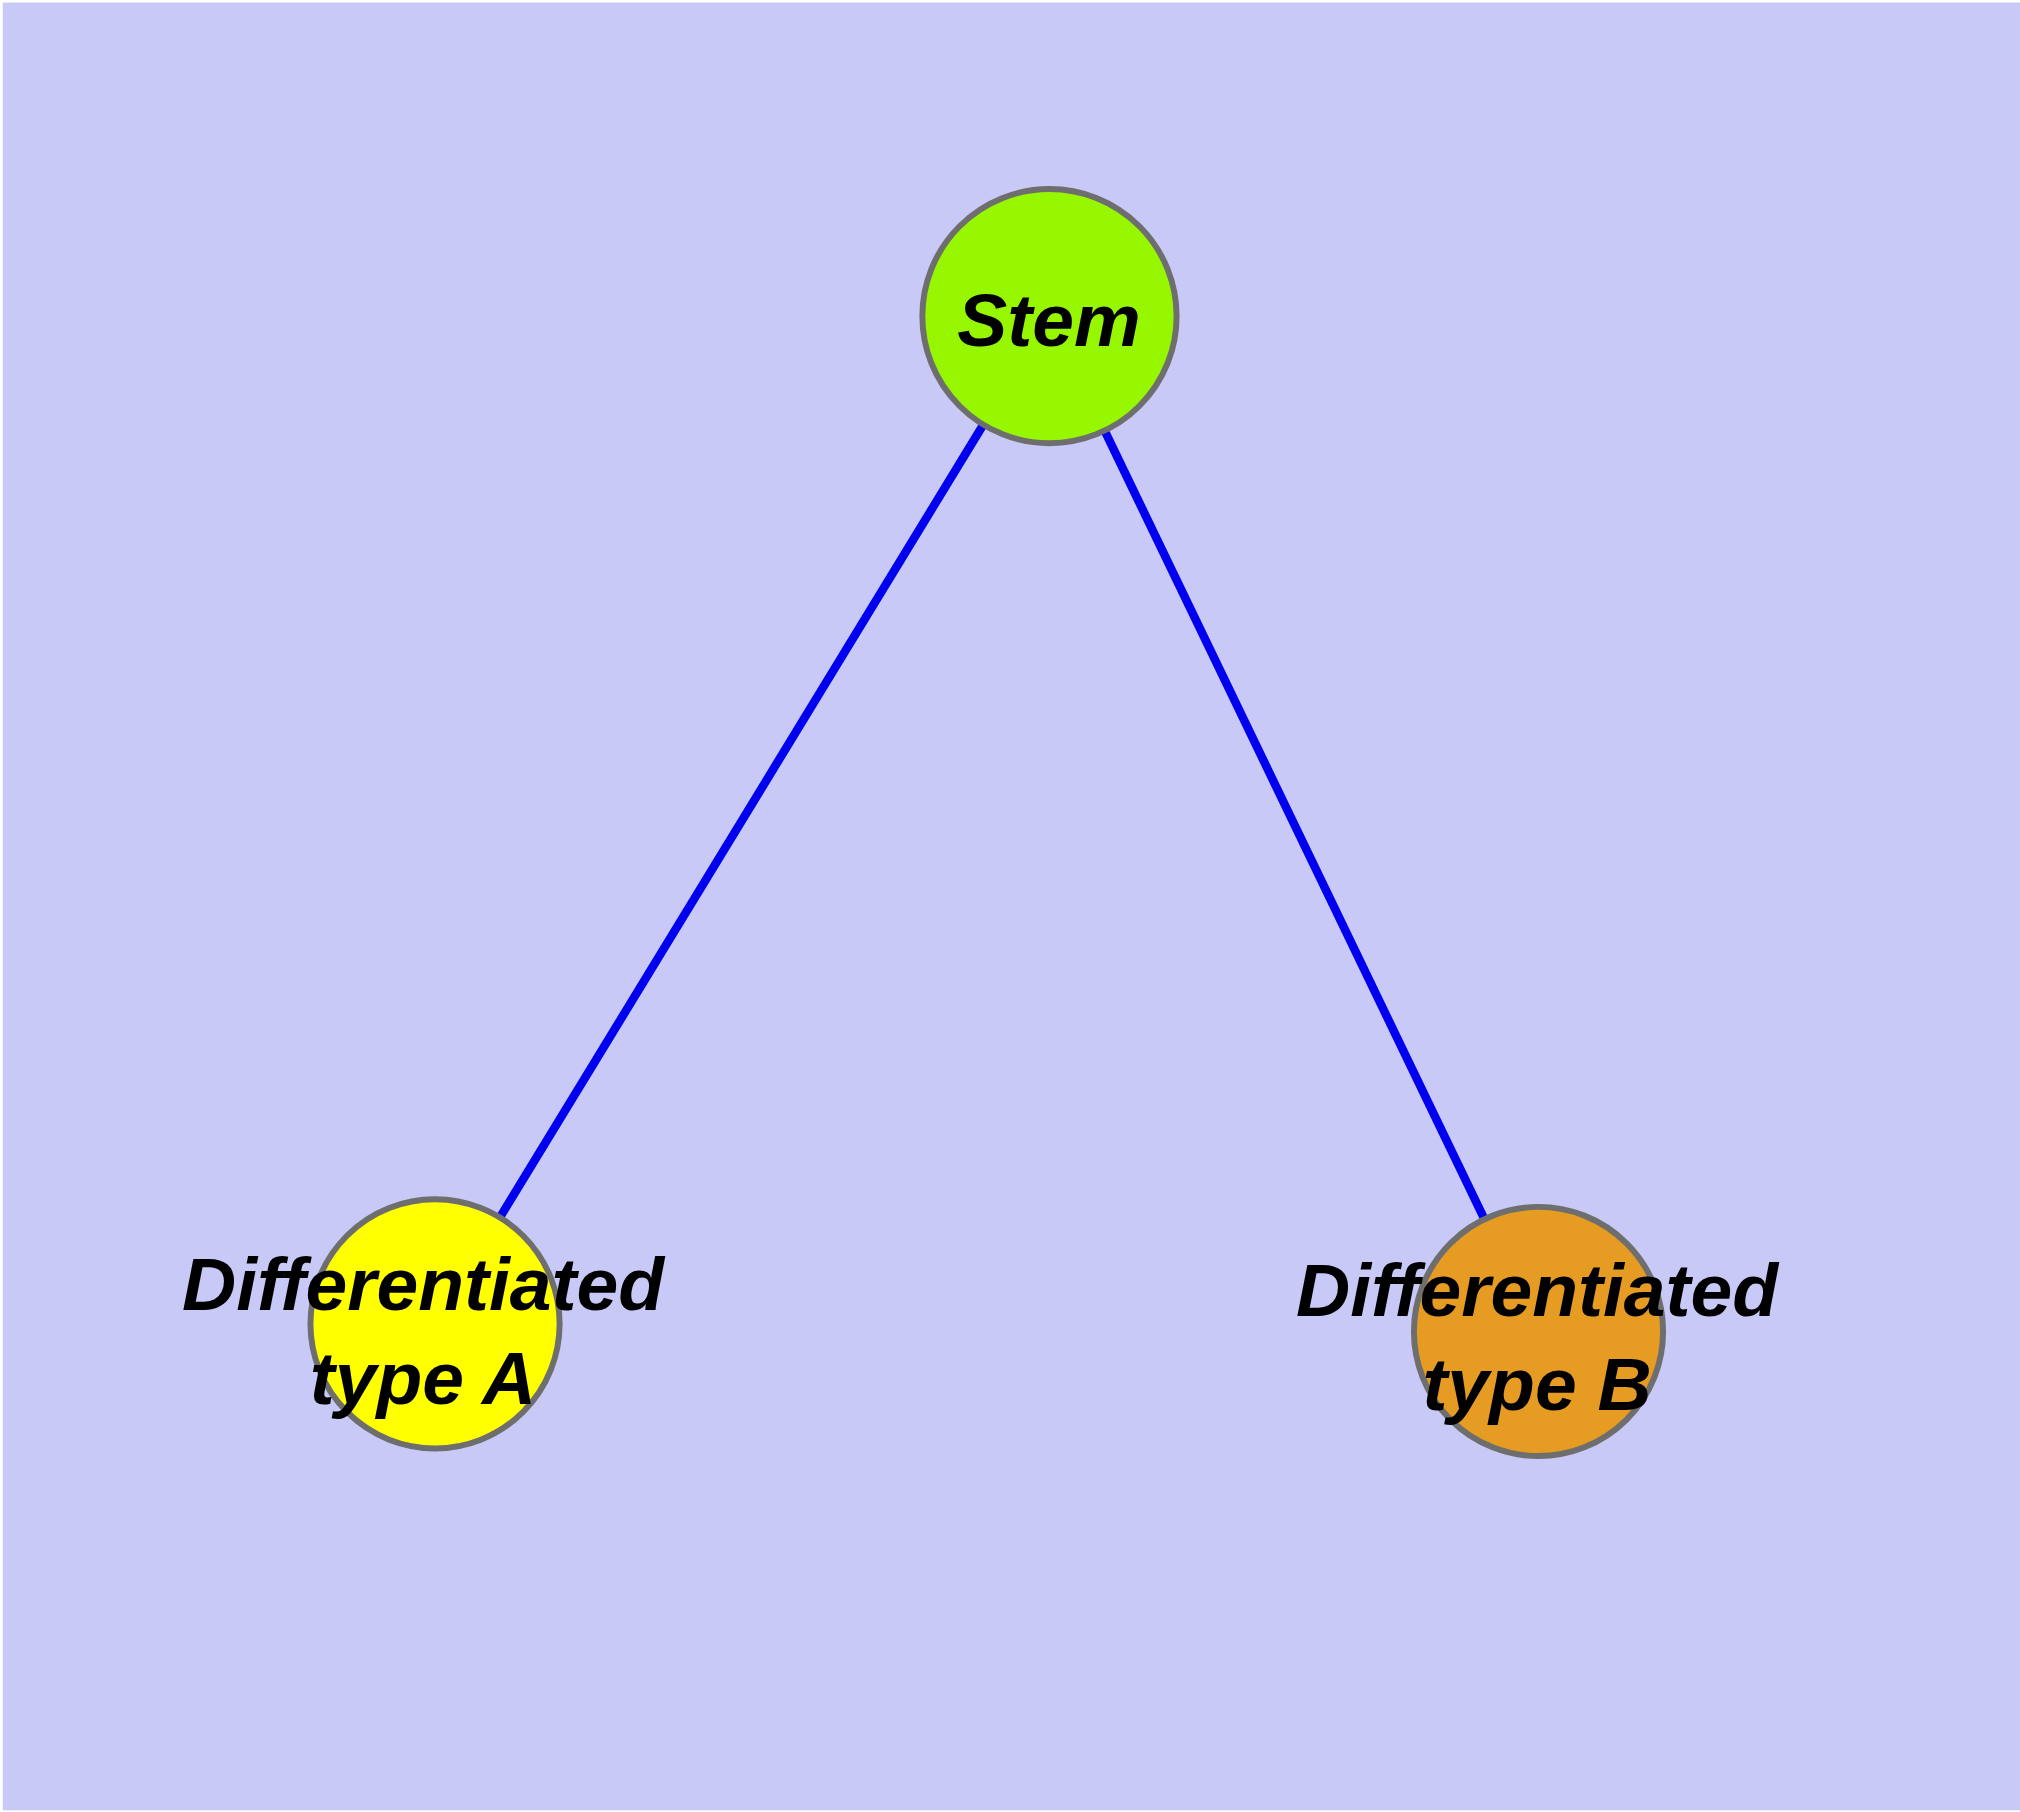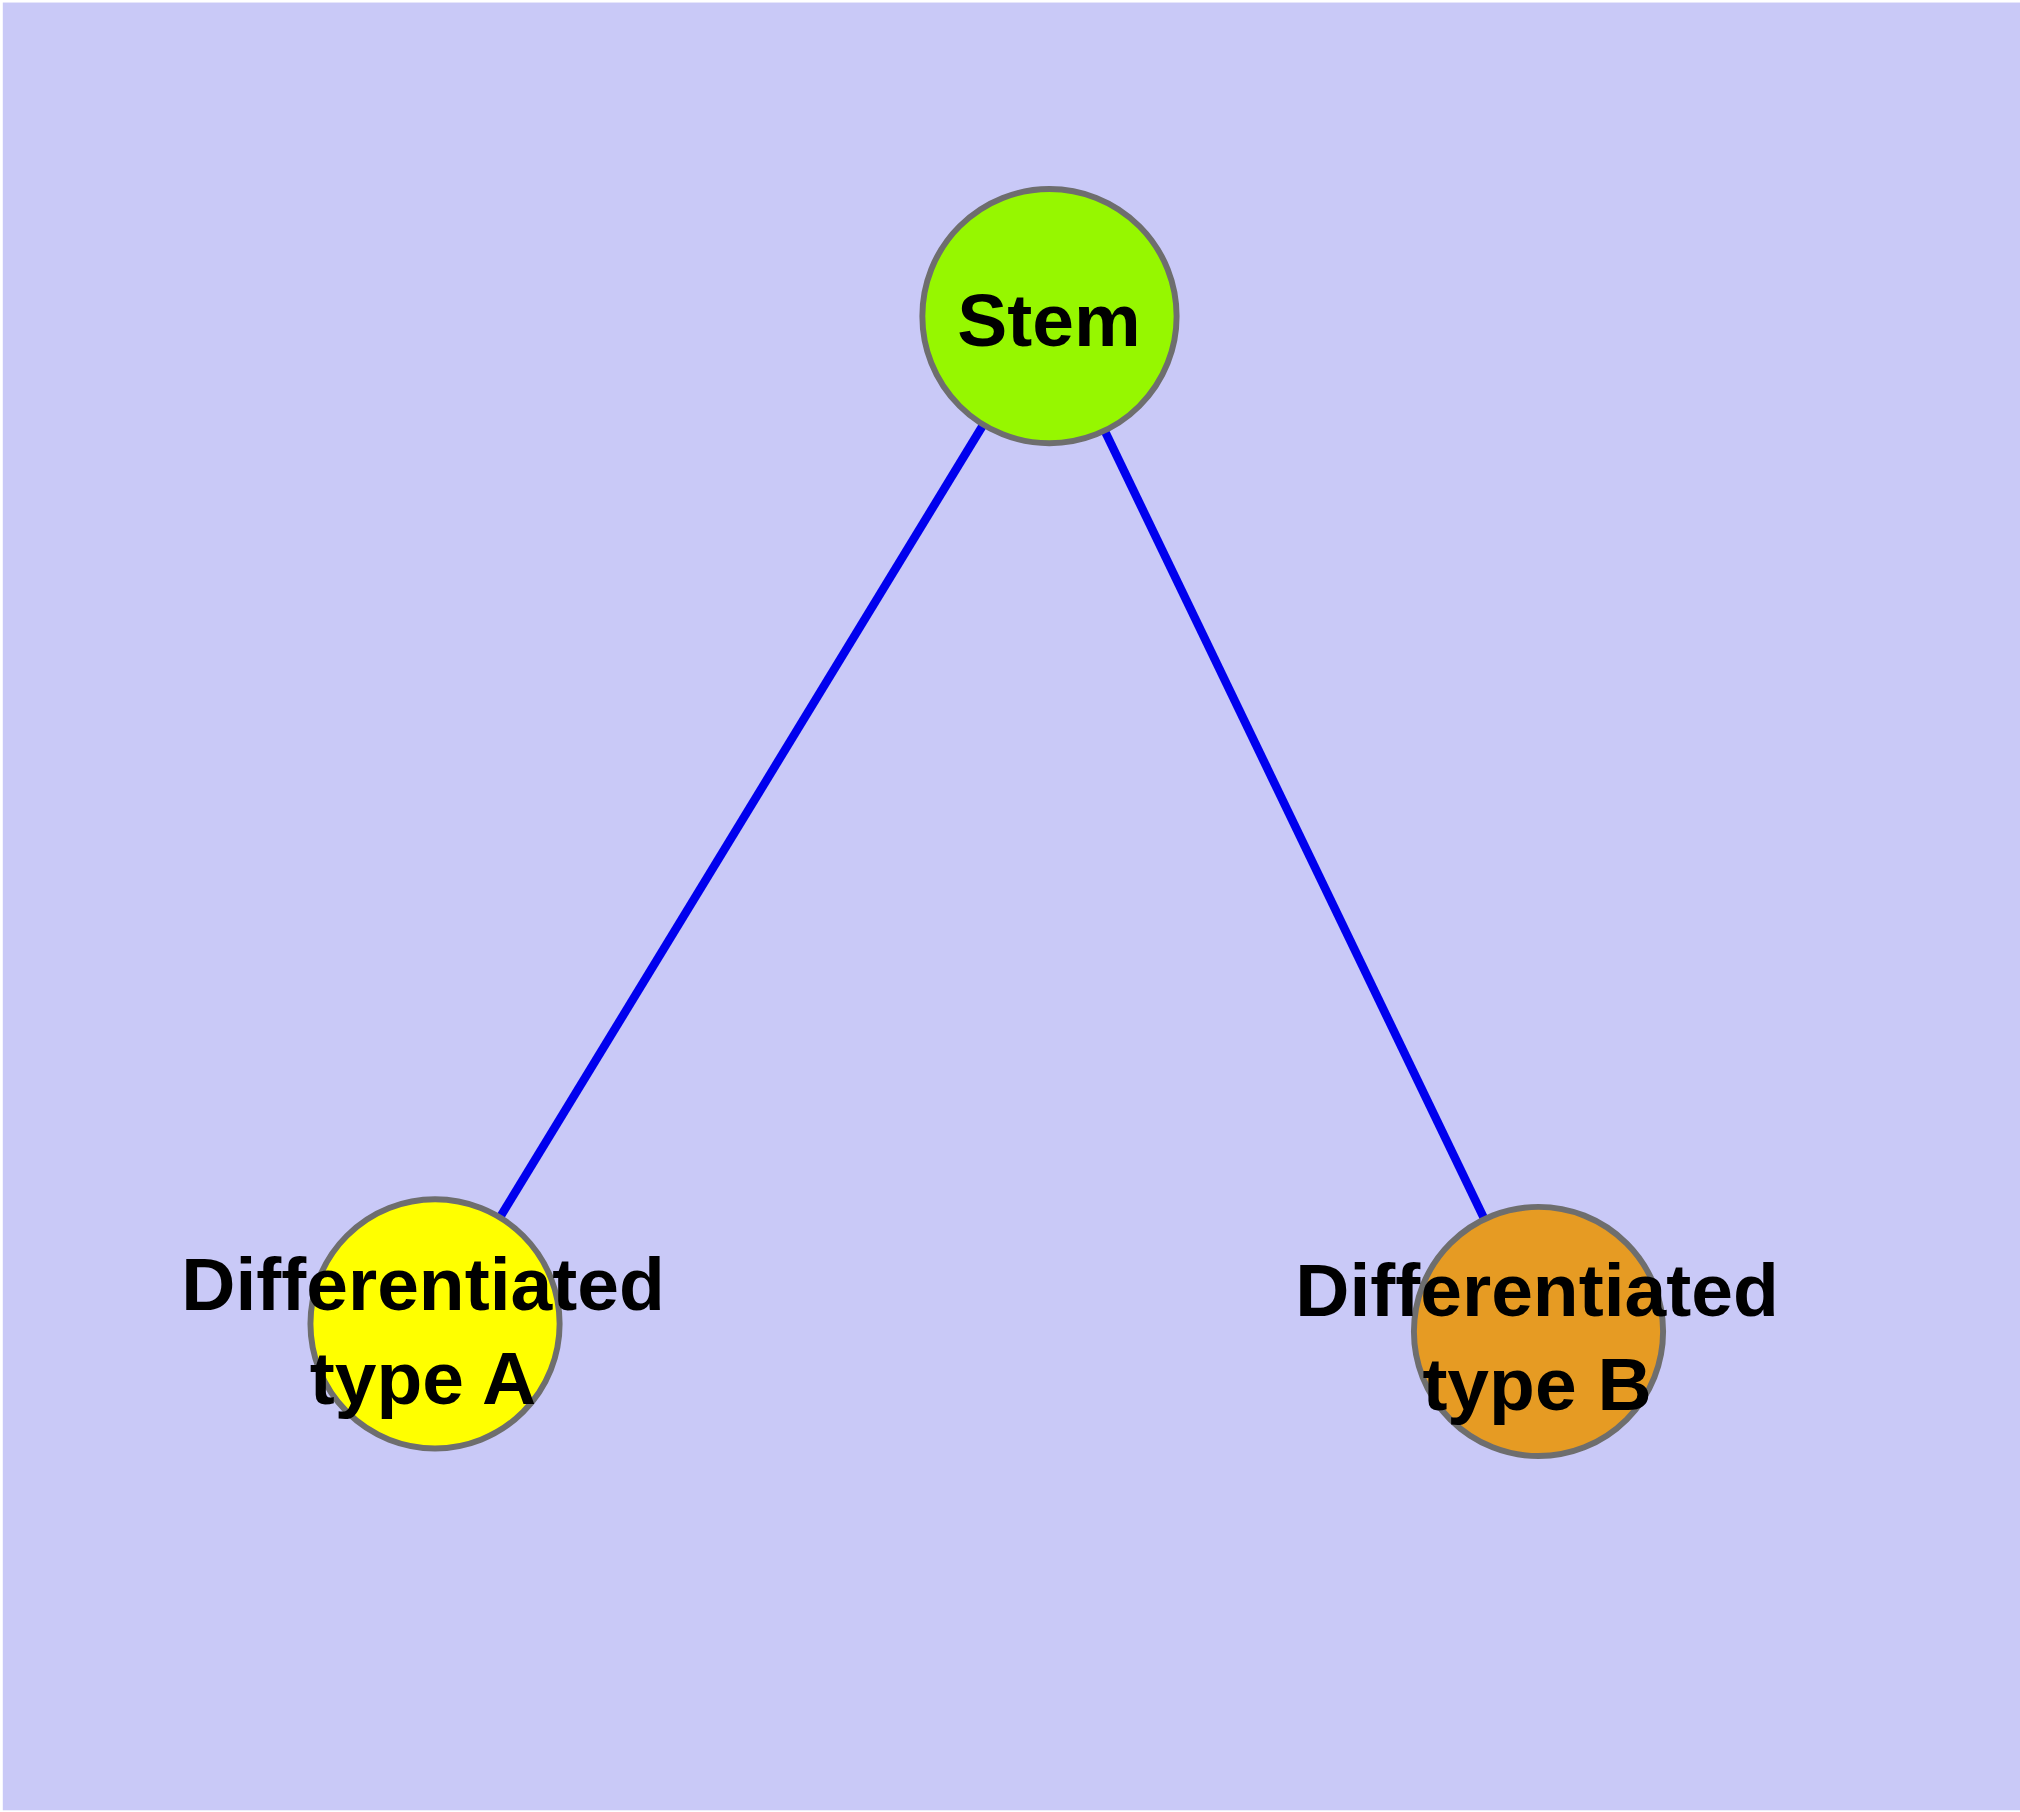--- a/index.html
+++ b/index.html
@@ -8,20 +8,21 @@
     width: 2021px;
     height: 1812px;
     overflow: hidden;
     background: #ffffff;
     font-family: "Liberation Sans", sans-serif;
   }
   .stage {
     position: relative;
     width: 1712px;
     height: 1812px;
+    font-style: italic;
   }
   .graph-svg {
     position: absolute;
     left: 0;
     top: 0;
     width: 2021px;
     height: 1812px;
     display: block;
   }
   .graph-edge {

